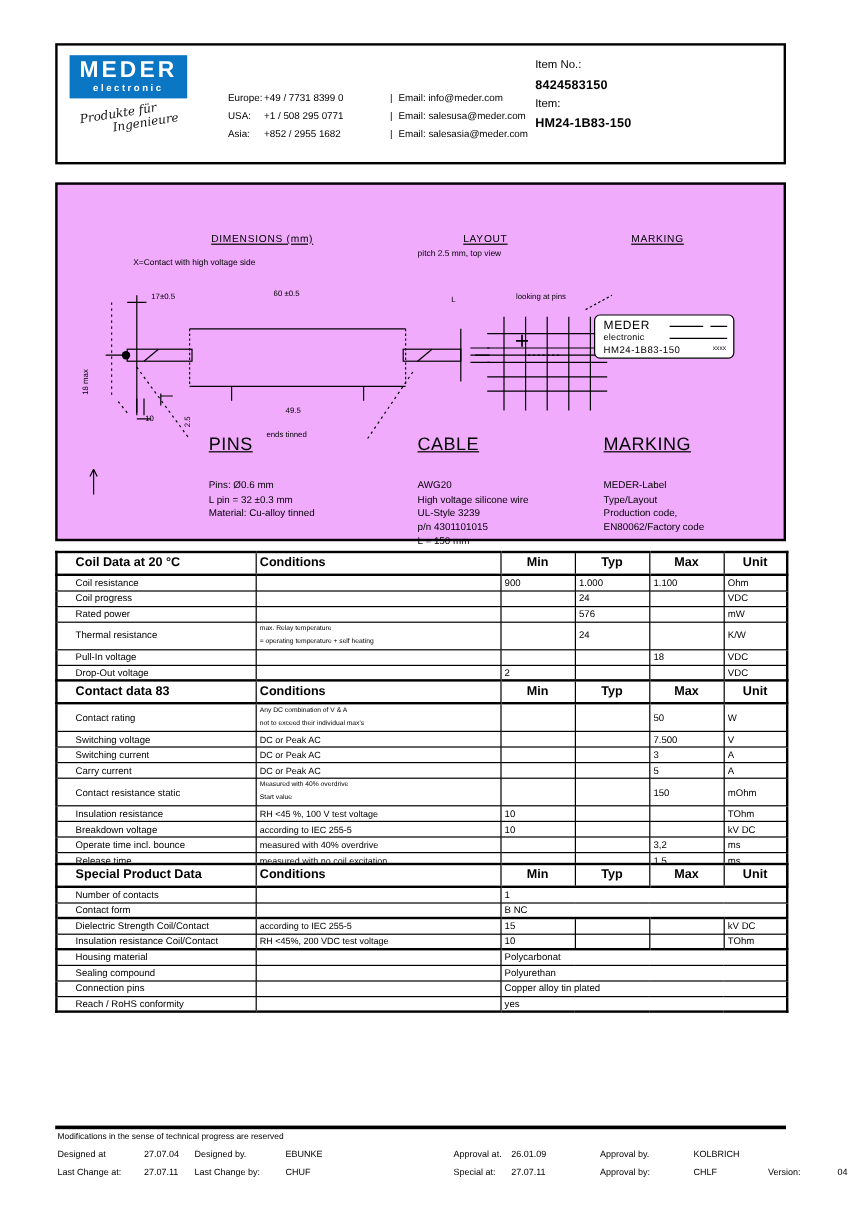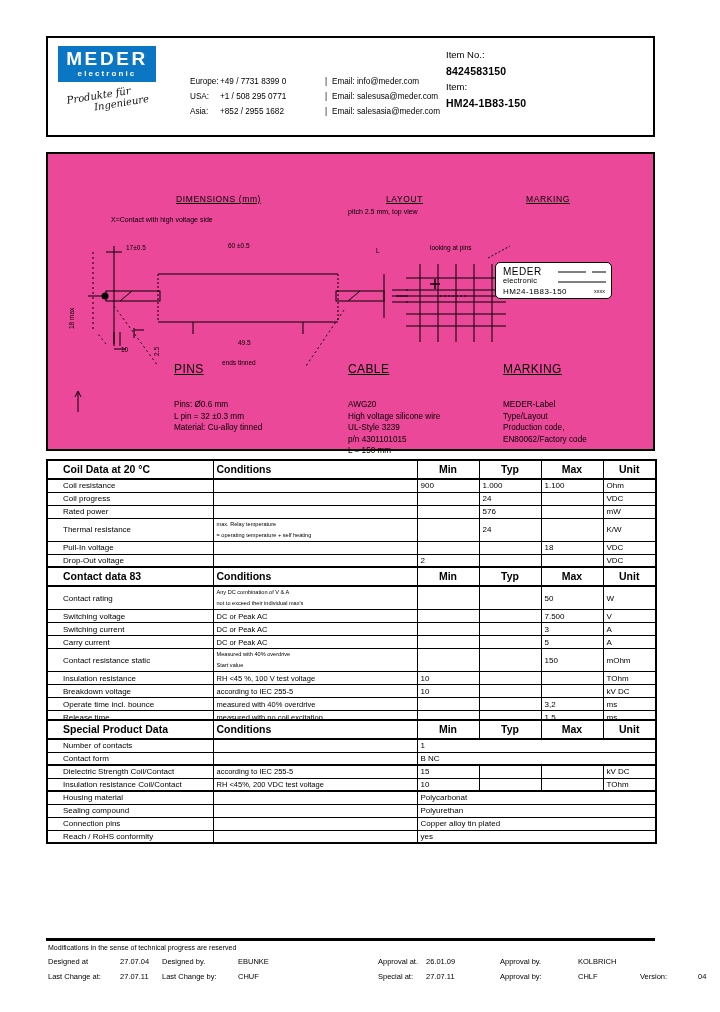--- a/index.html
+++ b/index.html
@@ -85,37 +85,37 @@
   }
   .itemblock .lbl { font-weight: normal; }
   .itemblock .val { font-weight: bold; font-size: 10.5px; letter-spacing: .2px; }
 
   
   .draw-box {
     position: absolute;
     left: 46px; top: 152px;
     width: 609px; height: 299px;
     border: 2px solid #000;
-    background: #ec4899;
+    background: #f0abfc;
   }
   .hd {
     position: absolute;
     font-size: 8.5px;
     text-decoration: underline;
     letter-spacing: .6px;
     white-space: nowrap;
   }
   .smalltxt {
     position: absolute;
     font-size: 7px;
     white-space: nowrap;
   }
   .blk-title {
     position: absolute;
-    font-size: 12px;
+    font-size: 15px;
     text-decoration: underline;
     letter-spacing: .4px;
     white-space: nowrap;
   }
   .blk-body {
     position: absolute;
     font-size: 8.2px;
     line-height: 11.5px;
     white-space: pre-line;
     margin-top: 19px;

